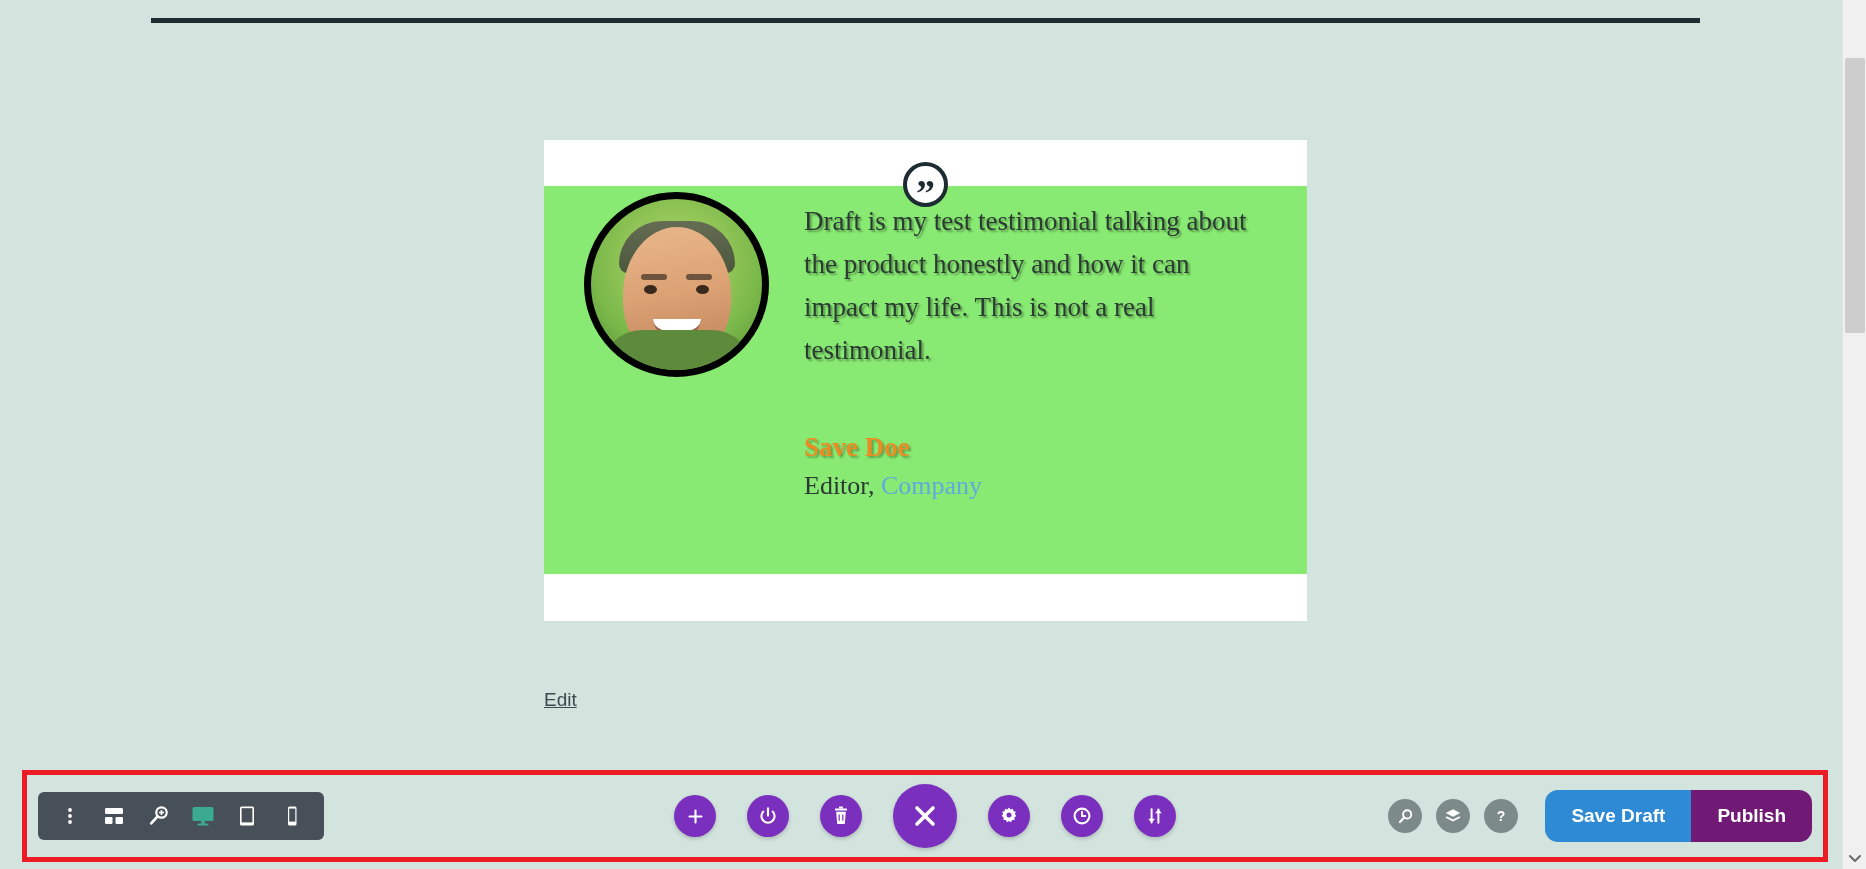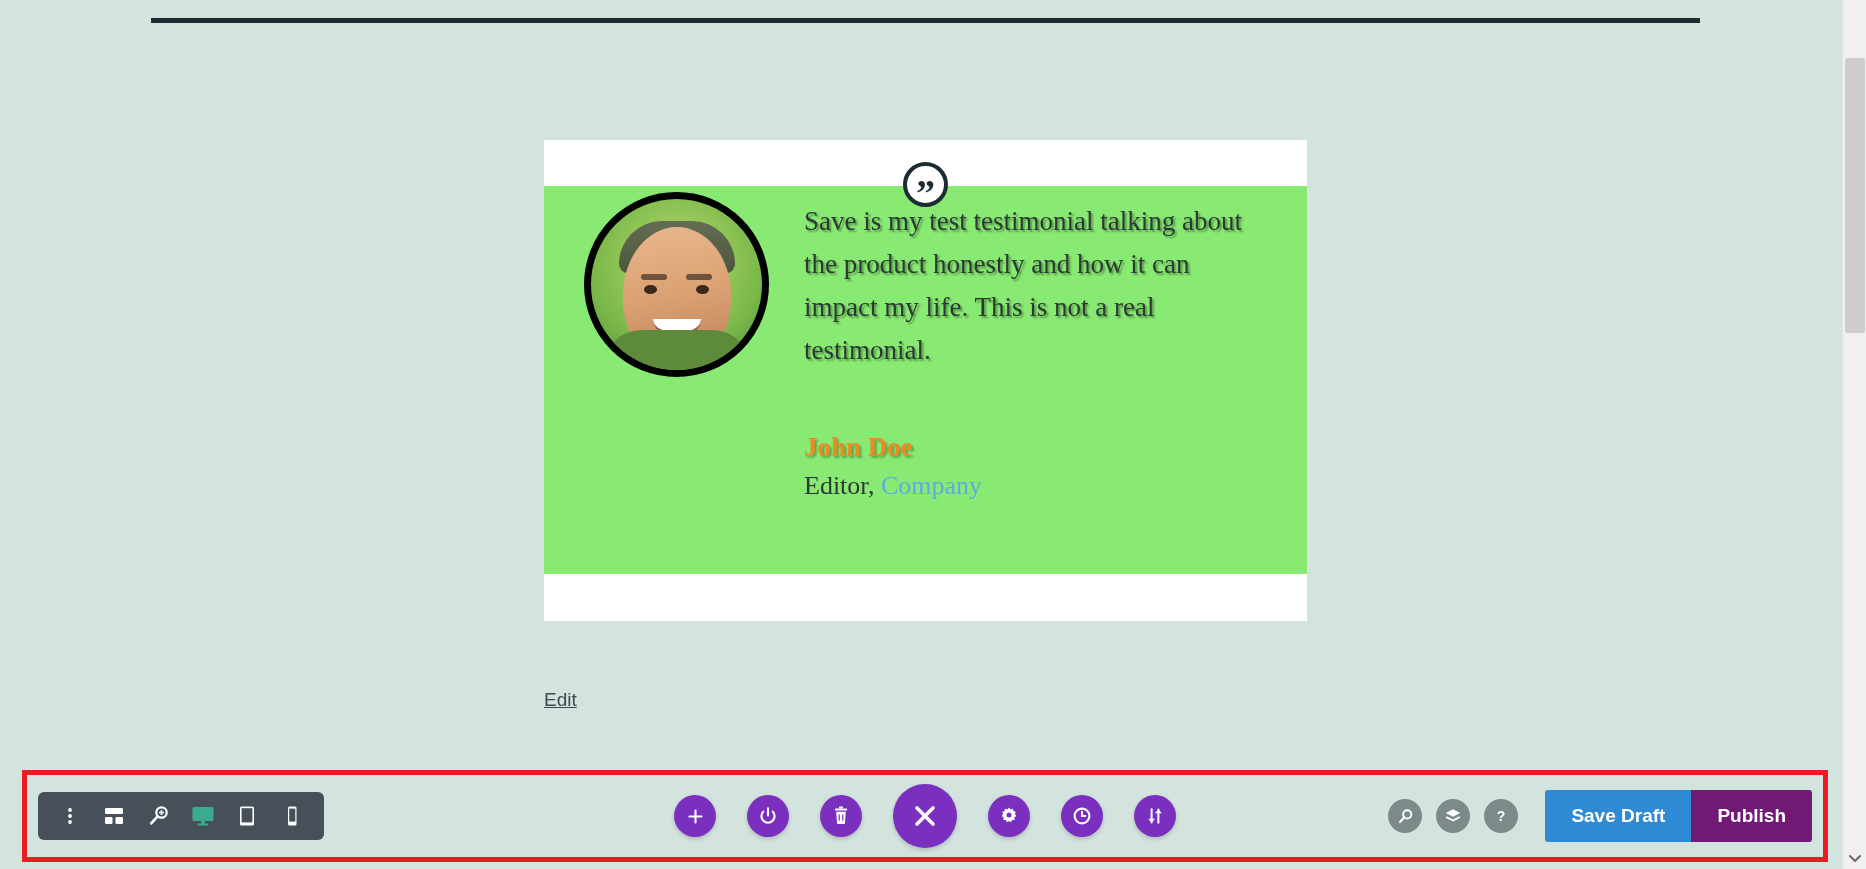--- a/index.html
+++ b/index.html
@@ -219,21 +219,21 @@
   .gray-btn {
     width: 34px; height: 34px;
     border-radius: 50%;
     background: #7d8a8a;
     display: flex; align-items: center; justify-content: center;
     cursor: pointer;
   }
   #publish-group {
     display: flex;
     margin-left: 13px;
-    border-radius: 3px;
+    border-radius: 13px;
     overflow: hidden;
     height: 52px;
   }
   #save-draft-button {
     background: #2e8ad4;
     color: #ffffff;
     font-size: 19px;
     font-weight: 700;
     padding: 0 26px;
     display: flex; align-items: center;
@@ -296,23 +296,23 @@
         <div class="hair"></div>
         <div class="face"></div>
         <div class="brow-l"></div>
         <div class="brow-r"></div>
         <div class="eye-l"></div>
         <div class="eye-r"></div>
         <div class="mouth"></div>
         <div class="shirt"></div>
       </div>
 
-      <div id="quote-text">Save is my test testimonial talking about the product honestly and how it can impact my life. This is not a real testimonial.</div>
-
-      <div id="author-name">John Doe</div>
+      <div id="quote-text">Draft is my test testimonial talking about the product honestly and how it can impact my life. This is not a real testimonial.</div>
+
+      <div id="author-name">Save Doe</div>
 
       <div id="author-meta">
         <span>Editor, </span><span class="company">Company</span>
       </div>
     </div>
 
     <div id="edit-link">Edit</div>
 
     <div id="toolbar-row">
 

